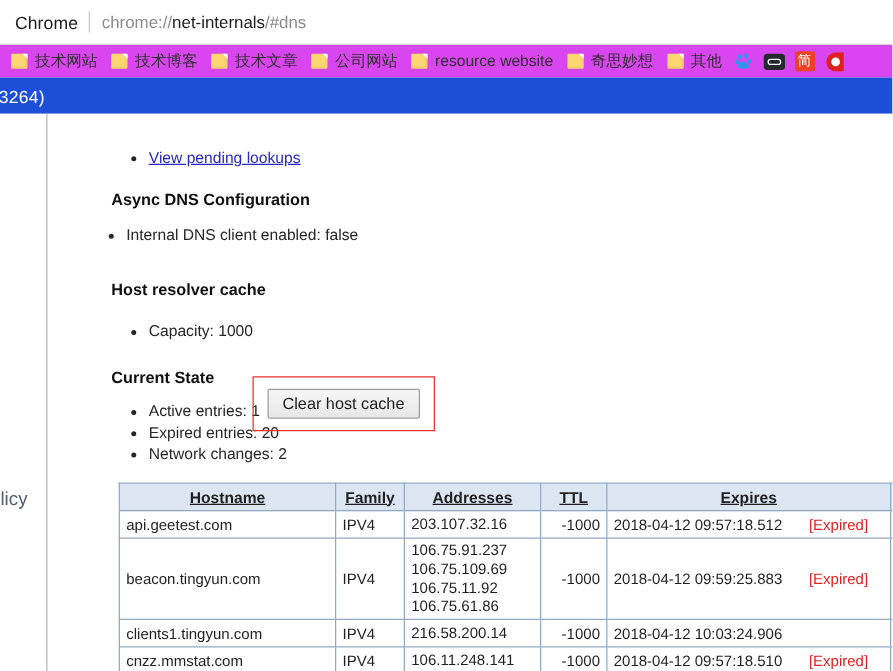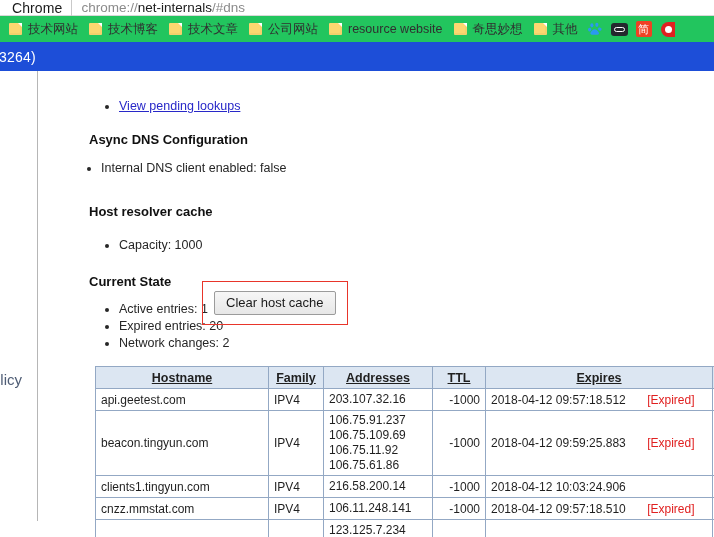--- a/index.html
+++ b/index.html
@@ -12,21 +12,21 @@
     overflow: hidden;
     background: #ffffff;
     font-family: "Liberation Sans", sans-serif;
     font-size: 12px;
     color: #222;
     position: relative;
   }
 
   
   .browser-topbar {
-    height: 16px;
+    height: 36px;
     background: #ffffff;
     border-bottom: 1px solid #d8d8d8;
     display: flex;
     align-items: center;
     padding: 0 6px;
     box-sizing: border-box;
   }
   .chrome-label {
     font-size: 14px;
     color: #1a1a1a;
@@ -44,21 +44,21 @@
     color: #8b8b8b;
     white-space: nowrap;
   }
   .url-text .url-host {
     color: #202020;
   }
 
   
   .bookmarks-bar {
     height: 26px;
-    background: #22c55e;
+    background: #d946ef;
     display: flex;
     align-items: center;
     padding: 0 4px;
     box-sizing: border-box;
     overflow: hidden;
     white-space: nowrap;
   }
   .bm-item {
     display: flex;
     align-items: center;

